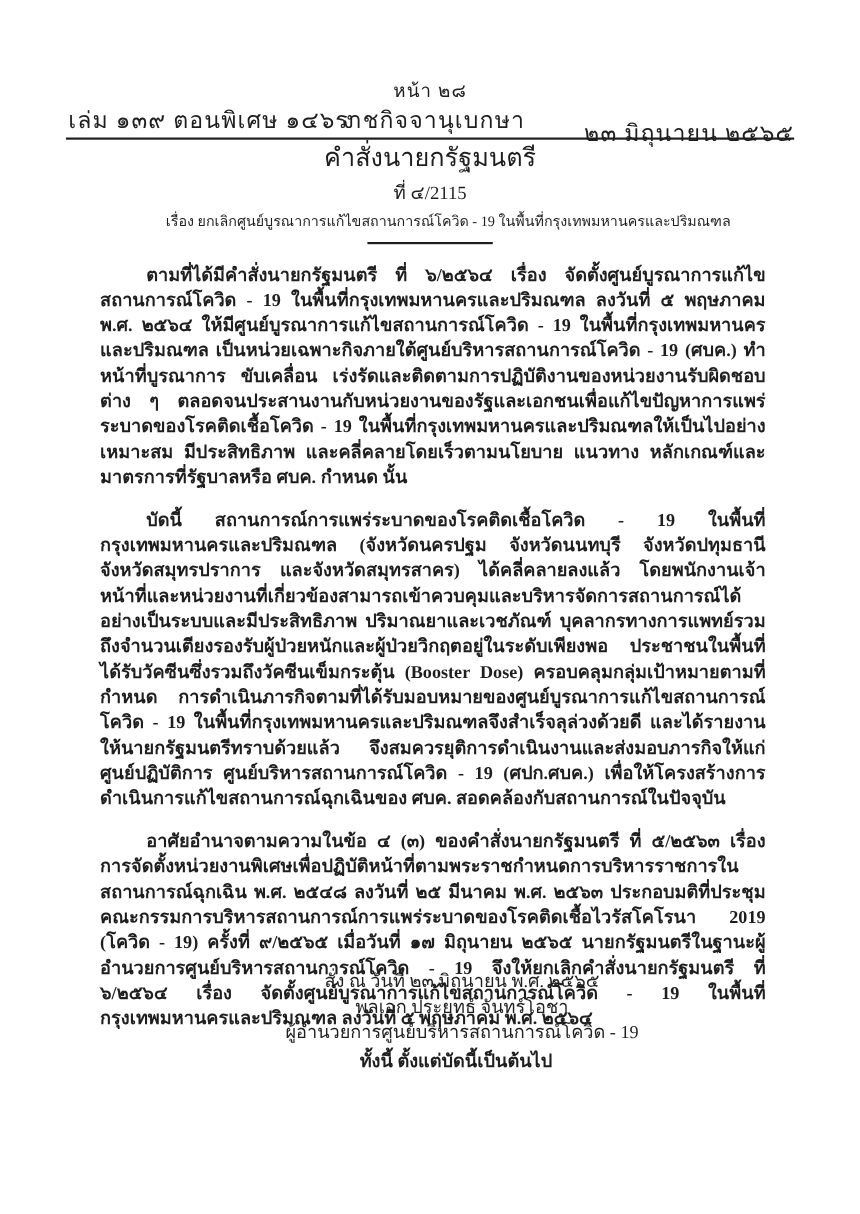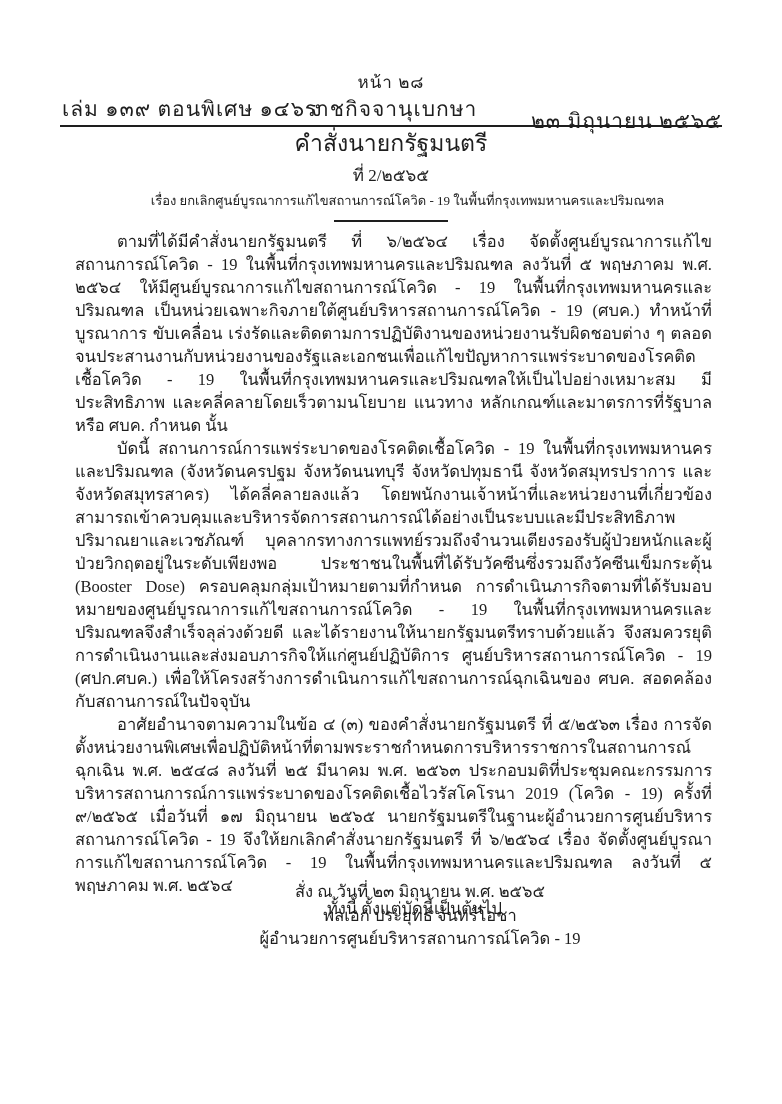--- a/index.html
+++ b/index.html
@@ -73,22 +73,23 @@
   }
 
   
   .body-block {
     margin: 8px 70px 0 75px;
     font-size: 16.5px;
     line-height: 23px;
     text-align: justify;
   }
   .body-block p {
-    margin: 0;
+    margin: 16px;
     text-indent: 42px;
+    font-weight: bold;
   }
   .effective-line {
     text-align: center;
   }
 
   
   .signature-block {
     position: absolute;
     left: 230px;
     top: 880px;
@@ -109,21 +110,21 @@
     <div class="gz-meta-row">
       <span class="gz-meta-left">เล่ม ๑๓๙ ตอนพิเศษ ๑๔๖ ง</span>
       <span class="gz-meta-center">ราชกิจจานุเบกษา</span>
       <span class="gz-meta-right">๒๓ มิถุนายน ๒๕๖๕</span>
     </div>
     <hr class="gz-rule">
   </div>
 
   <div class="title-block">
     <div class="title-main">คำสั่งนายกรัฐมนตรี</div>
-    <div class="title-number">ที่ 2/๒๕๖๕</div>
+    <div class="title-number">ที่ ๔/2115</div>
     <div class="title-subject">เรื่อง ยกเลิกศูนย์บูรณาการแก้ไขสถานการณ์โควิด - 19 ในพื้นที่กรุงเทพมหานครและปริมณฑล</div>
     <hr class="title-divider">
   </div>
 
   <div class="body-block">
     <p>ตามที่ได้มีคำสั่งนายกรัฐมนตรี ที่ ๖/๒๕๖๔ เรื่อง จัดตั้งศูนย์บูรณาการแก้ไขสถานการณ์โควิด - 19 ในพื้นที่กรุงเทพมหานครและปริมณฑล ลงวันที่ ๕ พฤษภาคม พ.ศ. ๒๕๖๔ ให้มีศูนย์บูรณาการแก้ไขสถานการณ์โควิด - 19 ในพื้นที่กรุงเทพมหานครและปริมณฑล เป็นหน่วยเฉพาะกิจภายใต้ศูนย์บริหารสถานการณ์โควิด - 19 (ศบค.) ทำหน้าที่บูรณาการ ขับเคลื่อน เร่งรัดและติดตามการปฏิบัติงานของหน่วยงานรับผิดชอบต่าง ๆ ตลอดจนประสานงานกับหน่วยงานของรัฐและเอกชนเพื่อแก้ไขปัญหาการแพร่ระบาดของโรคติดเชื้อโควิด - 19 ในพื้นที่กรุงเทพมหานครและปริมณฑลให้เป็นไปอย่างเหมาะสม มีประสิทธิภาพ และคลี่คลายโดยเร็วตามนโยบาย แนวทาง หลักเกณฑ์และมาตรการที่รัฐบาลหรือ ศบค. กำหนด นั้น</p>
     <p>บัดนี้ สถานการณ์การแพร่ระบาดของโรคติดเชื้อโควิด - 19 ในพื้นที่กรุงเทพมหานครและปริมณฑล (จังหวัดนครปฐม จังหวัดนนทบุรี จังหวัดปทุมธานี จังหวัดสมุทรปราการ และจังหวัดสมุทรสาคร) ได้คลี่คลายลงแล้ว โดยพนักงานเจ้าหน้าที่และหน่วยงานที่เกี่ยวข้องสามารถเข้าควบคุมและบริหารจัดการสถานการณ์ได้อย่างเป็นระบบและมีประสิทธิภาพ ปริมาณยาและเวชภัณฑ์ บุคลากรทางการแพทย์รวมถึงจำนวนเตียงรองรับผู้ป่วยหนักและผู้ป่วยวิกฤตอยู่ในระดับเพียงพอ ประชาชนในพื้นที่ได้รับวัคซีนซึ่งรวมถึงวัคซีนเข็มกระตุ้น (Booster Dose) ครอบคลุมกลุ่มเป้าหมายตามที่กำหนด การดำเนินภารกิจตามที่ได้รับมอบหมายของศูนย์บูรณาการแก้ไขสถานการณ์โควิด - 19 ในพื้นที่กรุงเทพมหานครและปริมณฑลจึงสำเร็จลุล่วงด้วยดี และได้รายงานให้นายกรัฐมนตรีทราบด้วยแล้ว จึงสมควรยุติการดำเนินงานและส่งมอบภารกิจให้แก่ศูนย์ปฏิบัติการ ศูนย์บริหารสถานการณ์โควิด - 19 (ศปก.ศบค.) เพื่อให้โครงสร้างการดำเนินการแก้ไขสถานการณ์ฉุกเฉินของ ศบค. สอดคล้องกับสถานการณ์ในปัจจุบัน</p>
     <p>อาศัยอำนาจตามความในข้อ ๔ (๓) ของคำสั่งนายกรัฐมนตรี ที่ ๕/๒๕๖๓ เรื่อง การจัดตั้งหน่วยงานพิเศษเพื่อปฏิบัติหน้าที่ตามพระราชกำหนดการบริหารราชการในสถานการณ์ฉุกเฉิน พ.ศ. ๒๕๔๘ ลงวันที่ ๒๕ มีนาคม พ.ศ. ๒๕๖๓ ประกอบมติที่ประชุมคณะกรรมการบริหารสถานการณ์การแพร่ระบาดของโรคติดเชื้อไวรัสโคโรนา 2019 (โควิด - 19) ครั้งที่ ๙/๒๕๖๕ เมื่อวันที่ ๑๗ มิถุนายน ๒๕๖๕ นายกรัฐมนตรีในฐานะผู้อำนวยการศูนย์บริหารสถานการณ์โควิด - 19 จึงให้ยกเลิกคำสั่งนายกรัฐมนตรี ที่ ๖/๒๕๖๔ เรื่อง จัดตั้งศูนย์บูรณาการแก้ไขสถานการณ์โควิด - 19 ในพื้นที่กรุงเทพมหานครและปริมณฑล ลงวันที่ ๕ พฤษภาคม พ.ศ. ๒๕๖๔</p>
     <p class="effective-line">ทั้งนี้ ตั้งแต่บัดนี้เป็นต้นไป</p>
   </div>

